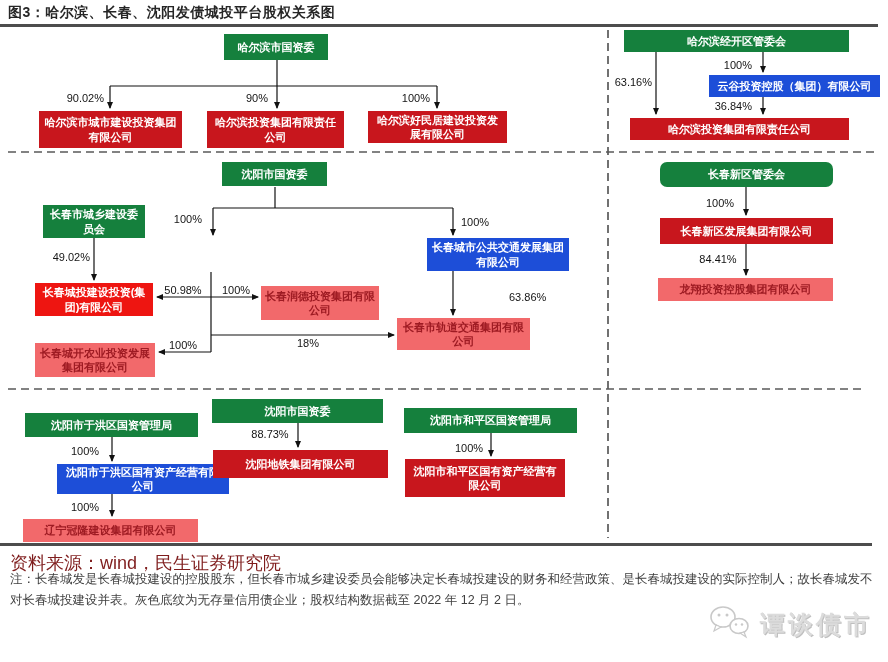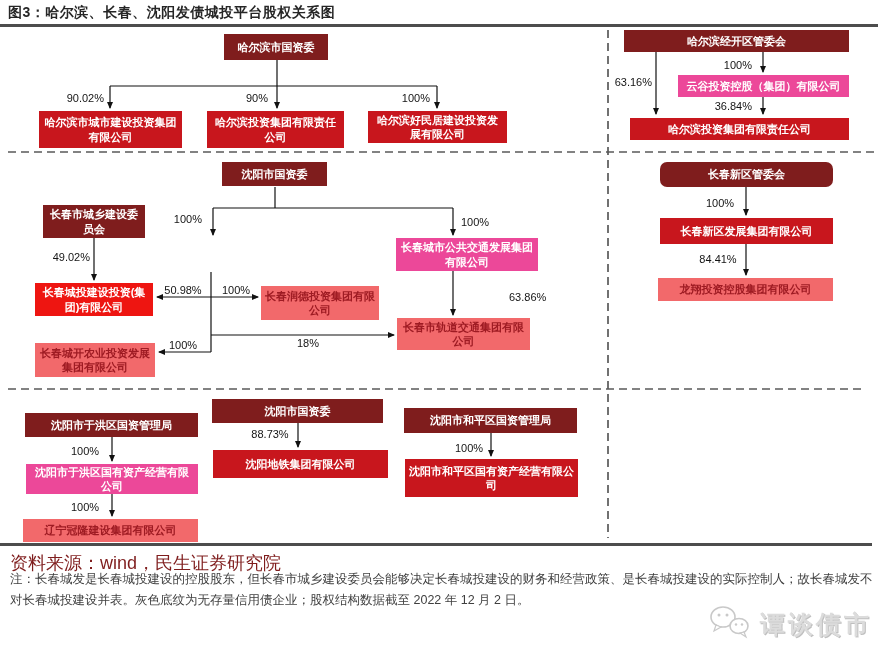--- a/index.html
+++ b/index.html
@@ -10,25 +10,25 @@
   .fig-title {
     position:absolute; left:8px; top:4px; font-size:14px; font-weight:700;
     color:#262626; letter-spacing:0.5px;
   }
   .rule { position:absolute; background:#4d4d4d; height:3px; }
   .box {
     position:absolute; box-sizing:border-box; display:flex; align-items:center;
     justify-content:center; text-align:center; font-weight:700; font-size:11px;
     line-height:1.3; color:#ffffff; padding:1px 4px;
   }
-  .dark  { background:#7f1d1d; }
+  .dark  { background:#15803d; }
   .red   { background:#c8161d; }
   .vivid { background:#ee1511; }
   .pink  { background:#f2696b; color:#9e1b23; }
-  .gray  { background:#ec4899; }
+  .gray  { background:#1d4ed8;margin-left:31px; }
   .pct {
     position:absolute; font-size:11px; color:#141414; font-weight:400;
     white-space:nowrap;
   }
   .pct.r { text-align:right; }
   .pct.c { text-align:center; }
   svg.wires { position:absolute; left:0; top:0; }
   .src {
     position:absolute; left:10px; top:551px; font-size:18px; color:#7f1d1d;
   }
@@ -121,21 +121,21 @@
   <div class="box pink" style="left:658px;top:278px;width:175px;height:23px;">龙翔投资控股集团有限公司</div>
 
   <div class="box dark" style="left:25px;top:413px;width:173px;height:24px;">沈阳市于洪区国资管理局</div>
   <div class="box gray" style="left:26px;top:464px;width:172px;height:30px;">沈阳市于洪区国有资产经营有限公司</div>
   <div class="box pink" style="left:23px;top:519px;width:175px;height:23px;">辽宁冠隆建设集团有限公司</div>
 
   <div class="box dark" style="left:212px;top:399px;width:171px;height:24px;">沈阳市国资委</div>
   <div class="box red" style="left:213px;top:450px;width:175px;height:28px;">沈阳地铁集团有限公司</div>
 
   <div class="box dark" style="left:404px;top:408px;width:173px;height:25px;text-align:right;">沈阳市和平区国资管理局</div>
-  <div class="box red" style="left:405px;top:459px;width:173px;height:38px;">沈阳市和平区国有资产经营有限公司</div>
+  <div class="box red" style="left:405px;top:459px;width:160px;height:38px;">沈阳市和平区国有资产经营有限公司</div>
 
   <span class="pct r" style="left:58px;top:92px;width:46px;">90.02%</span>
   <span class="pct r" style="left:228px;top:92px;width:40px;">90%</span>
   <span class="pct r" style="left:390px;top:92px;width:40px;">100%</span>
   <span class="pct r" style="left:608px;top:76px;width:44px;">63.16%</span>
   <span class="pct r" style="left:712px;top:59px;width:40px;">100%</span>
   <span class="pct r" style="left:708px;top:100px;width:44px;">36.84%</span>
   <span class="pct r" style="left:162px;top:213px;width:40px;">100%</span>
   <span class="pct" style="left:461px;top:216px;">100%</span>
   <span class="pct r" style="left:44px;top:251px;width:46px;">49.02%</span>

